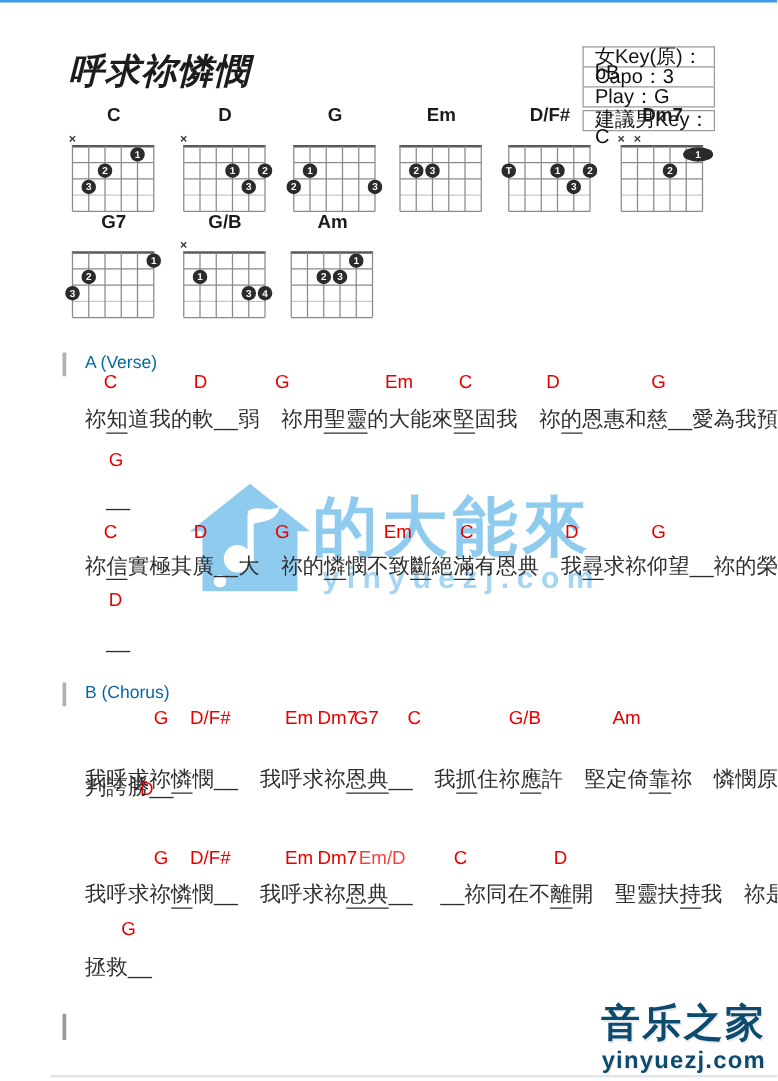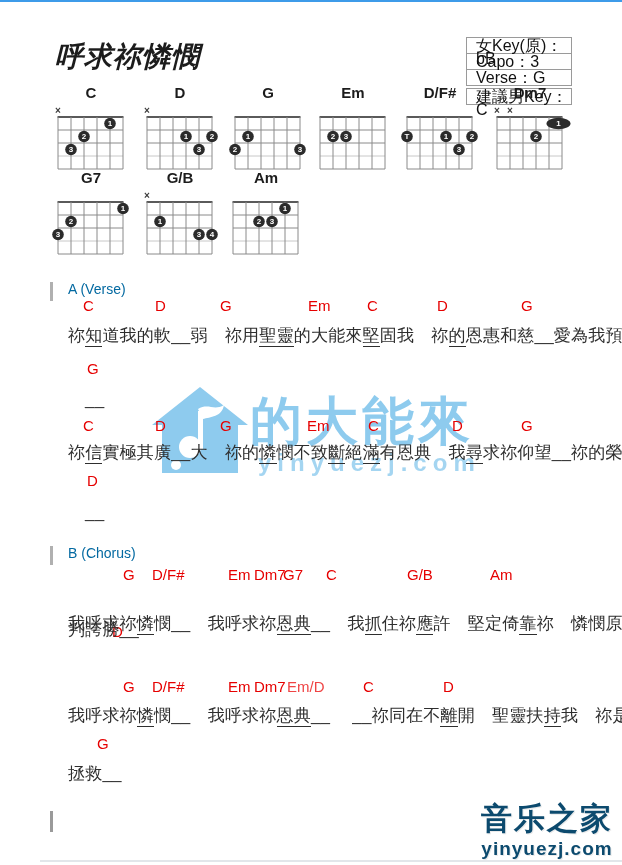--- a/index.html
+++ b/index.html
@@ -44,21 +44,21 @@
 
 <div class="page">
   <div class="topline" style="background: rgb(61, 155, 233);"></div>
 
   <div class="title">呼求祢憐憫</div>
 
 
   <div class="infobox">
       <div class="inforow">女Key(原)：bB</div>
       <div class="inforow">Capo：3</div>
-      <div class="inforow">Verse：G</div>
+      <div class="inforow">Play：G</div>
       <div class="inforow">建議男Key：C</div>
     </div>
 
   <div id="diagrams">
       <div class="diagram-title" style="left: 44px; top: 84px;">C</div>
       <svg width="96" height="74" class="diagram-svg" style="left: 44px; top: 103px;">
         <rect x="13.5" y="13" width="66" height="2" fill="#5a5a5a"></rect>
         <line x1="14" x2="79" y1="27" y2="27" stroke="#8a8a8a" stroke-width="1"></line>
         <line x1="14" x2="79" y1="40" y2="40" stroke="#8a8a8a" stroke-width="1"></line>
         <line x1="14" x2="79" y1="53" y2="53" stroke="#c8c8c8" stroke-width="1"></line>

